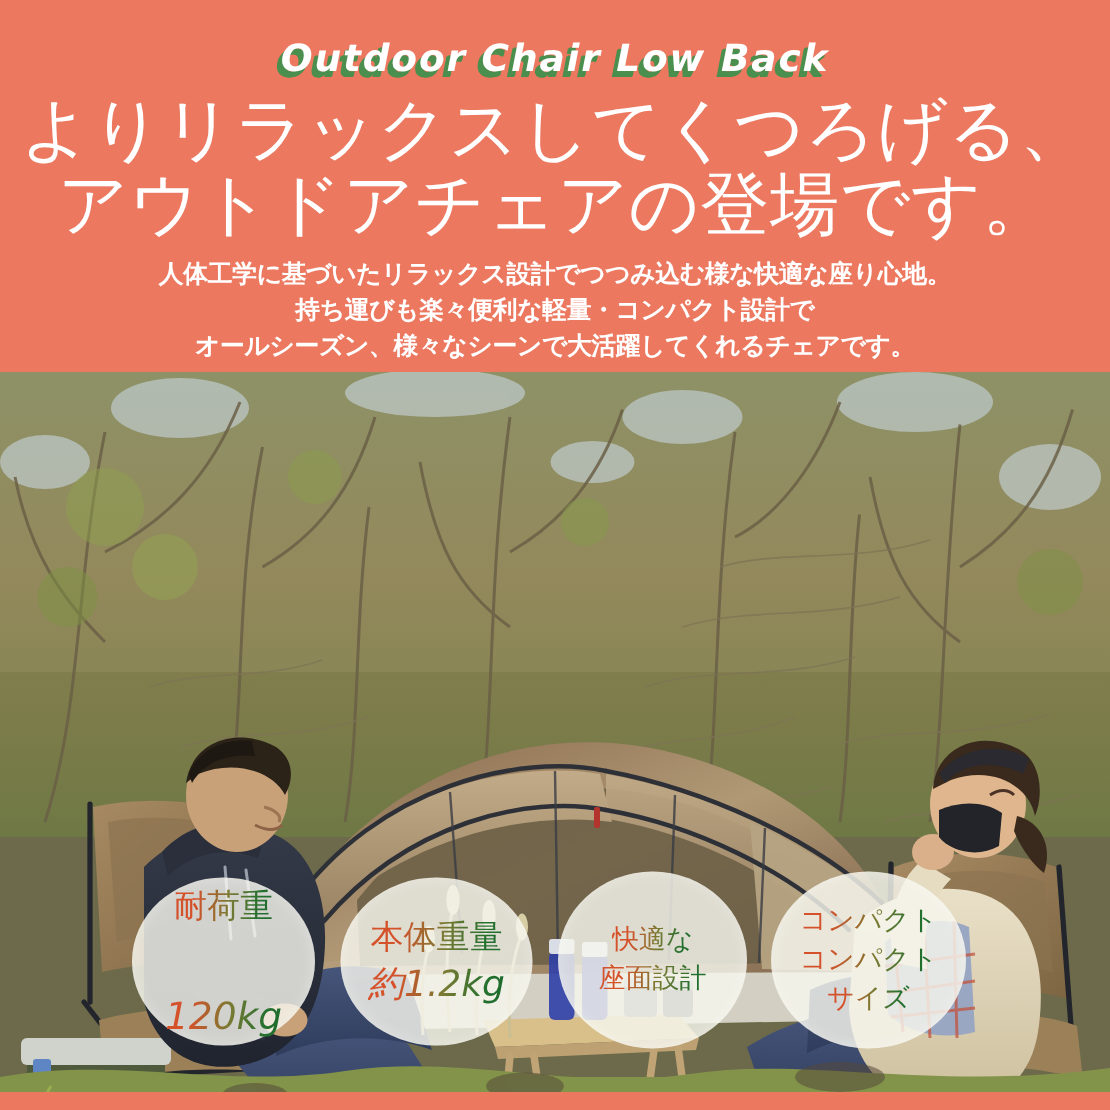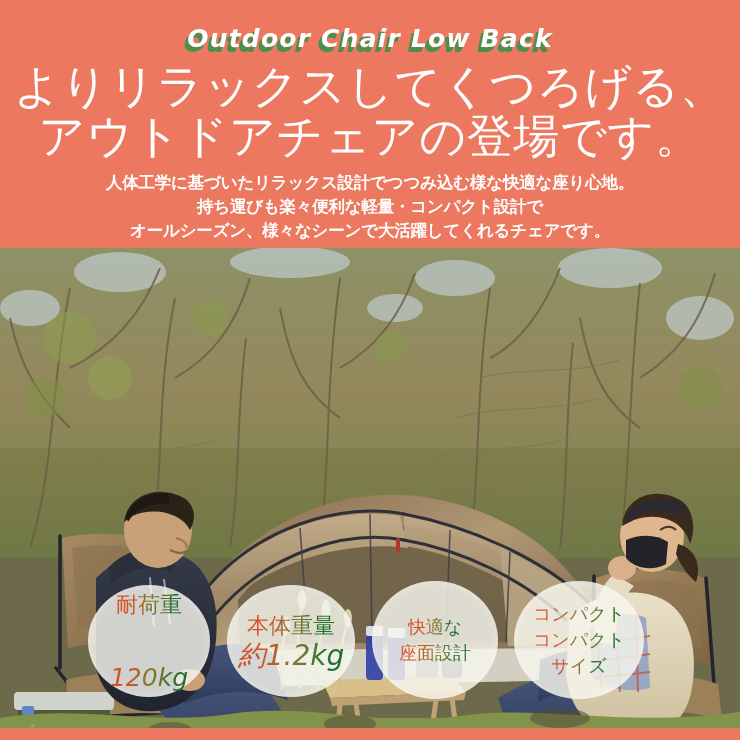--- a/index.html
+++ b/index.html
@@ -134,21 +134,21 @@
   }
 
   .badge.b1 { left: 88px; top: 337px; width: 122px; height: 112px; gap: 43px; }
   .badge.b2 { left: 227px; top: 337px; width: 128px; height: 112px; }
   .badge.b3 { left: 372px; top: 333px; width: 126px; height: 118px; }
   .badge.b4 { left: 514px; top: 333px; width: 130px; height: 118px; }
 
   .badge.b1 .badge-line.big { font-size: 22px; line-height: 30px; }
   .badge.b1 .badge-line.num { font-size: 25px; line-height: 30px; font-style: italic; }
   .badge.b2 .badge-line.big { font-size: 22px; line-height: 30px; }
-  .badge.b2 .badge-line.num { font-size: 28px; line-height: 30px; font-style: italic; }
+  .badge.b2 .badge-line.num { font-size: 24px; line-height: 30px; font-style: italic; }
   .badge.b3 .badge-line.sm { font-size: 18px; line-height: 26px; }
   .badge.b4 .badge-line.sm { font-size: 18px; line-height: 26px; }
 </style>
 </head>
 <body>
 
 <div id="page">
 
   <div class="header-band">
 

